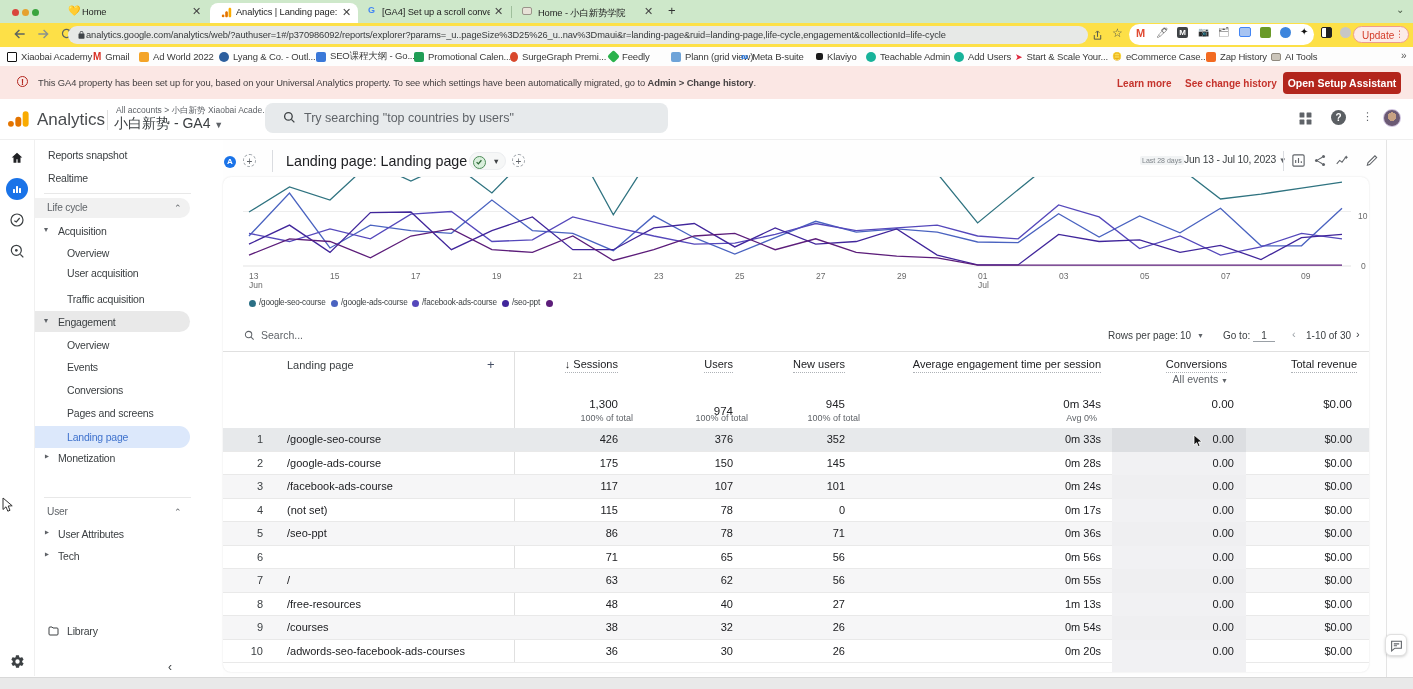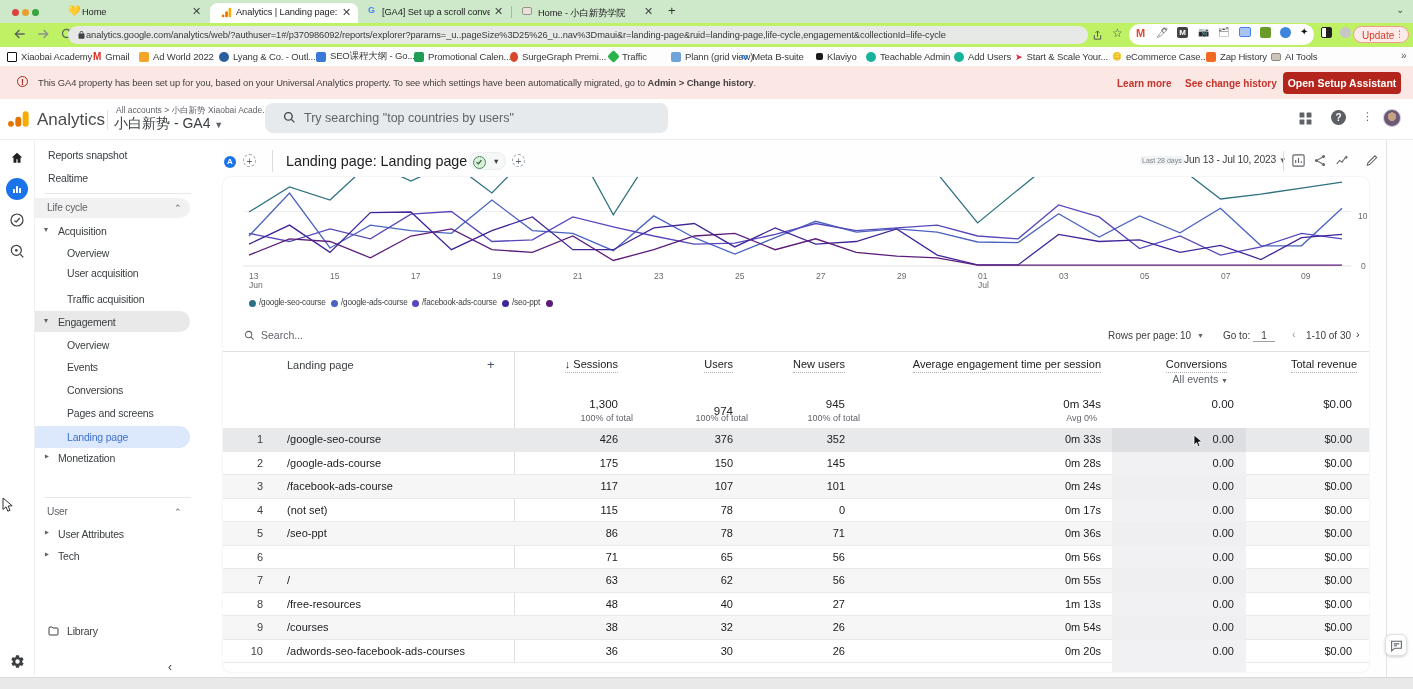--- a/index.html
+++ b/index.html
@@ -7,21 +7,21 @@
   body { font-family:"Liberation Sans", sans-serif; position:relative; background:#fff; }
   
   #tabbar { position:absolute; left:0; top:0; width:1413px; height:23px; background:#cee8ca; }
   .tlight { position:absolute; top:9px; width:7px; height:7px; border-radius:50%; }
   .tab { position:absolute; top:0; height:23px; font-size:9.3px; color:#232323; letter-spacing:-0.1px; }
   .tabtitle { position:absolute; left:26px; top:6.5px; white-space:nowrap; overflow:hidden; }
   .tabx { position:absolute; right:7px; top:5px; color:#444; font-size:11px; }
   #activetab { background:#fff; border-radius:8px 8px 0 0; }
   .tabsep { position:absolute; top:6px; width:1px; height:12px; background:#9fbf9c; }
   
-  #toolbar { position:absolute; left:0; top:23px; width:1413px; height:24px; background:#bef264; }
+  #toolbar { position:absolute; left:0; top:23px; width:1413px; height:24px; background:#fde047; }
   .navic { position:absolute; top:4px; color:#5c6460; font-size:13px; }
   #omnibox { position:absolute; left:68px; top:3px; width:1020px; height:18px; background:#e7e9e7; border-radius:9px; }
   #omnitext { position:absolute; left:18px; top:3.5px; font-size:9.3px; color:#37393b; white-space:nowrap; letter-spacing:-0.1px; overflow:hidden; width:990px; }
   
   #bookmarks { position:absolute; left:0; top:47px; width:1413px; height:19px; background:#fdfdfd; }
   .bm { position:absolute; top:0; height:19px; display:flex; align-items:center; white-space:nowrap; }
   .bm .fav { width:10px; height:10px; margin-right:4px; border-radius:2px; flex:none; }
   .bm .lbl { font-size:9.5px; color:#3a3a3a; letter-spacing:-0.15px; }
   
   #banner { position:absolute; left:0; top:66px; width:1413px; height:33px; background:#fbe7e4; }
@@ -139,21 +139,21 @@
     <div class="bm" style="left:414px;">
       <span class="fav" style="background:#1f9d55;border-radius:2px;"></span>
       <span class="lbl">Promotional Calen...</span>
     </div>
     <div class="bm" style="left:510px;">
       <span class="fav" style="background:#d8472b;border-radius:50%;width:8px;"></span>
       <span class="lbl">SurgeGraph Premi...</span>
     </div>
     <div class="bm" style="left:609px;">
       <span class="fav" style="background:#2bb24c;transform:rotate(45deg);border-radius:2px;width:9px;height:9px;"></span>
-      <span class="lbl">Traffic</span>
+      <span class="lbl">Feedly</span>
     </div>
     <div class="bm" style="left:671px;">
       <span class="fav" style="background:#6ea3d8;border-radius:2px;"></span>
       <span class="lbl">Plann (grid view)</span>
     </div>
     <div class="bm" style="left:741px;">
       <span style="color:#1877f2;font-weight:bold;font-size:10px;margin-right:4px;">∞</span>
       <span class="lbl">Meta B-suite</span>
     </div>
     <div class="bm" style="left:816px;">

